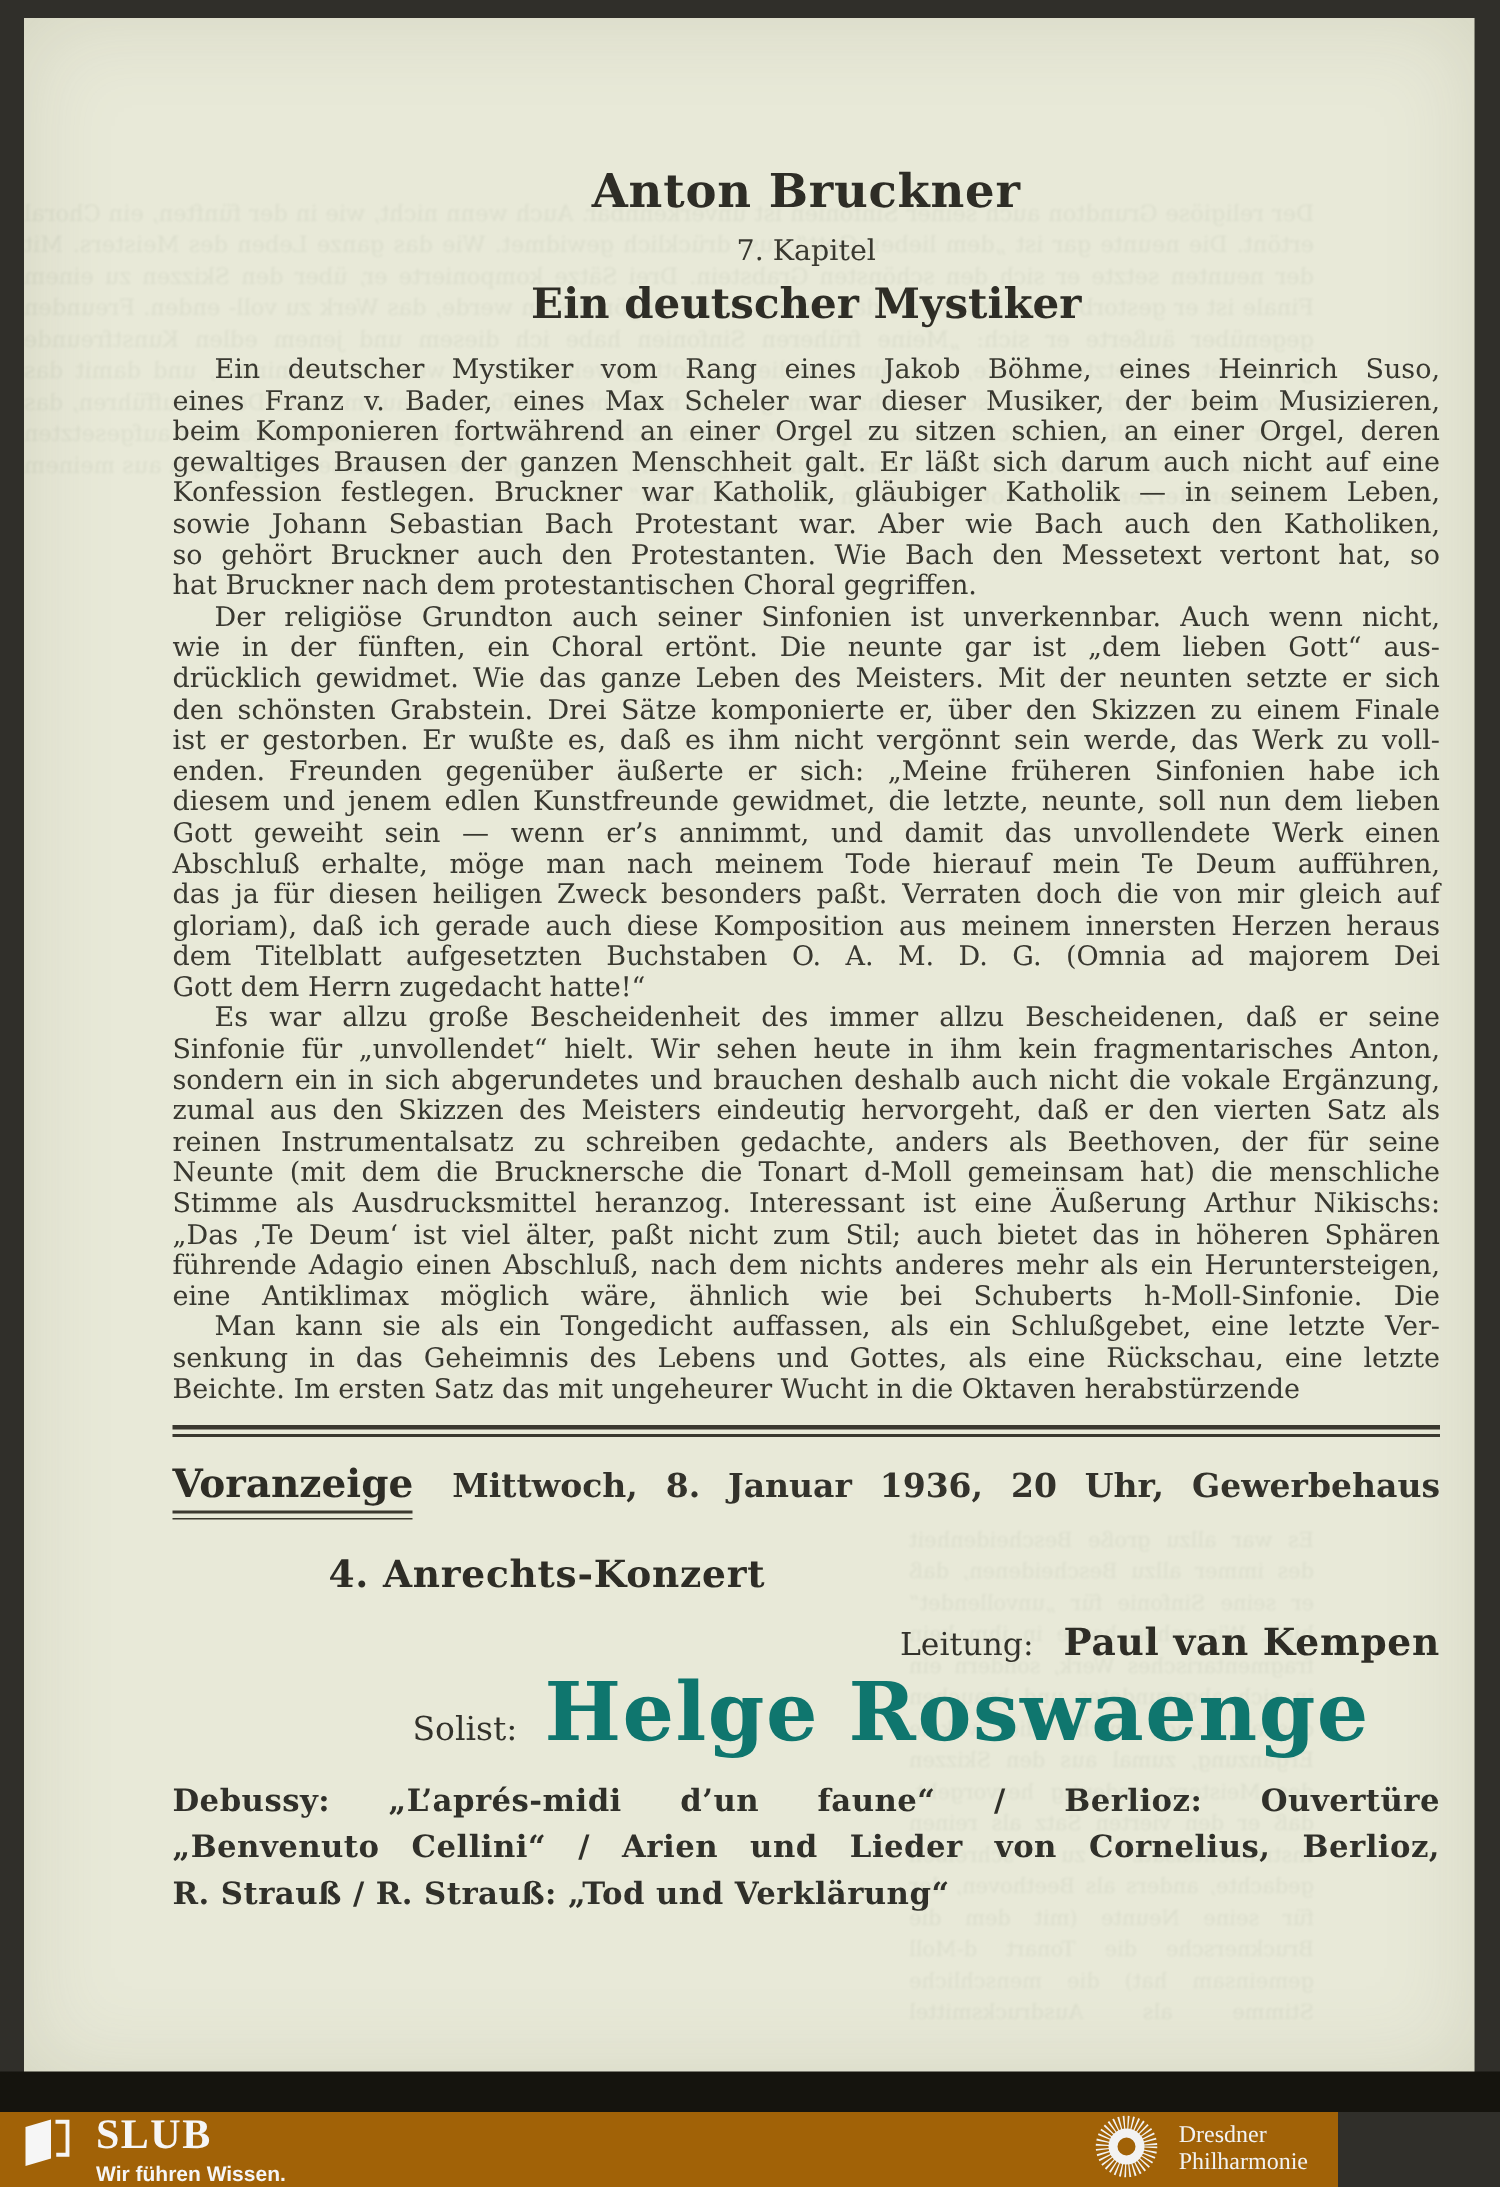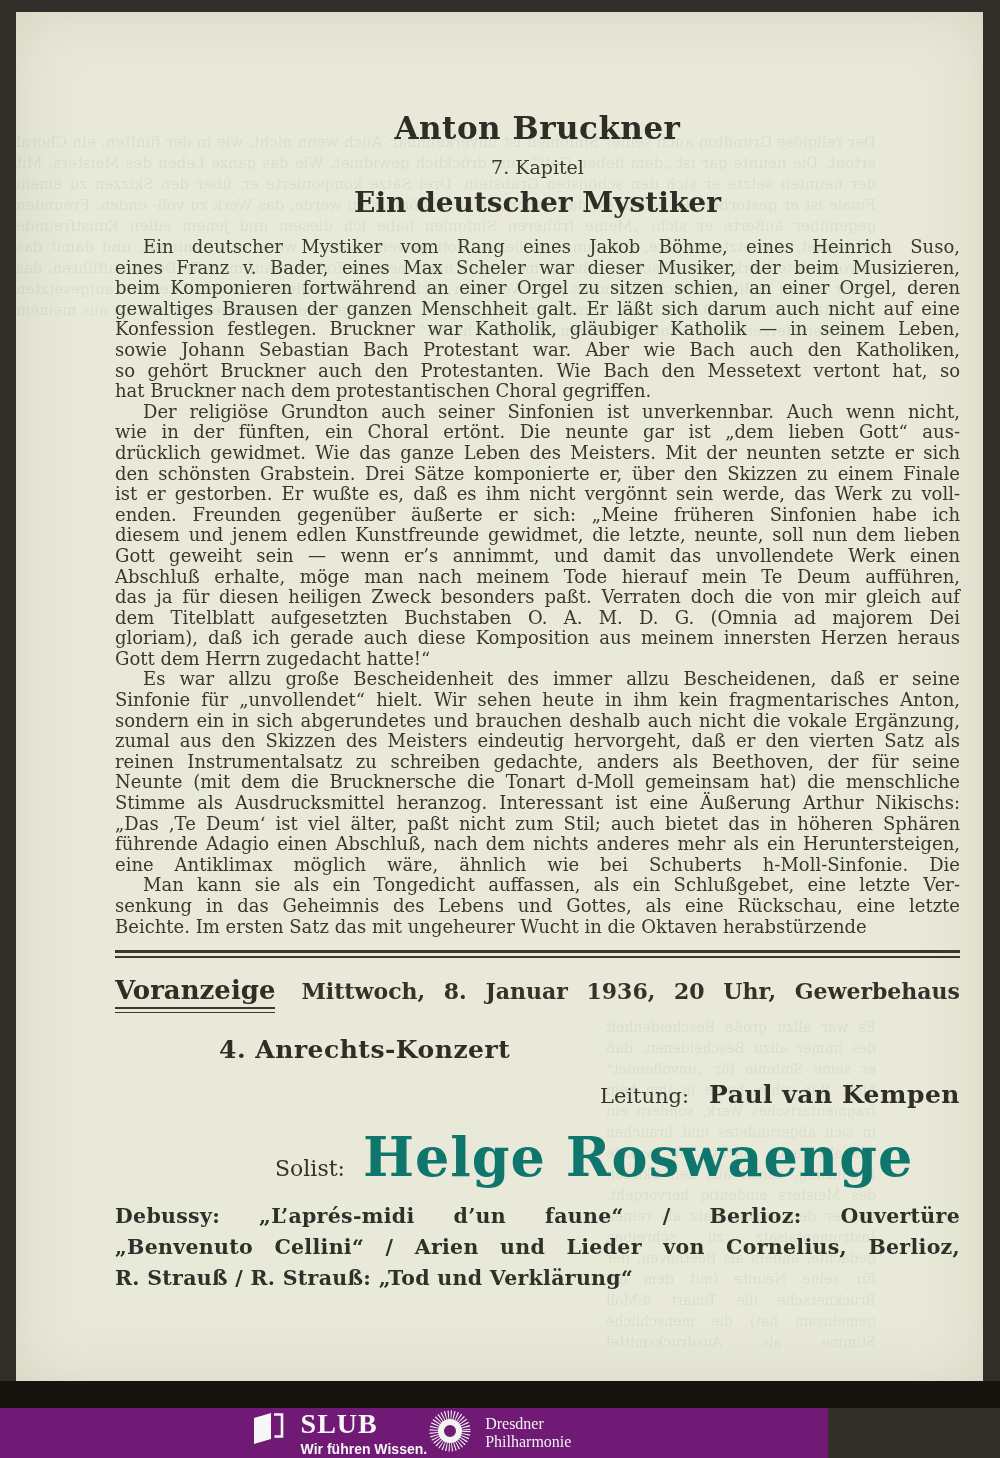--- a/index.html
+++ b/index.html
@@ -25,27 +25,27 @@
   .rule-double{margin-top:13px;width:845px;height:3px;border-top:3px solid #3a382f;border-bottom:2px solid #3a382f;}
   .announce-head{margin-top:17px;display:flex;align-items:baseline;gap:26px;width:845px;}
   .vz{font-size:26px;font-weight:bold;color:#2e2d26;position:relative;padding-bottom:4px;}
   .vz::after{content:'';position:absolute;left:0;right:0;bottom:-4px;height:3px;
              border-top:2.5px solid #3a382f;border-bottom:1.5px solid #3a382f;}
   .date{flex:1;font-size:22px;font-weight:bold;text-align:justify;text-align-last:justify;color:#33322b;}
   .concert-title{margin-top:26px;margin-left:104px;font-size:25px;font-weight:bold;color:#2e2d26;letter-spacing:.5px;}
   .conductor-line{margin-top:16px;margin-left:160px;display:flex;align-items:baseline;gap:20px;justify-content:flex-end;}
   .role-label{font-size:21px;color:#33322b;}
   .conductor-name{font-size:25px;font-weight:bold;color:#2e2d26;letter-spacing:.5px;}
-  .soloist-line{margin-top:16px;margin-left:160px;display:flex;align-items:baseline;gap:18px;}
+  .soloist-line{margin-top:0;margin-left:160px;display:flex;align-items:baseline;gap:18px;}
   .soloist-label{font-size:22px;color:#33322b;}
   .soloist-name{font-size:54px;font-weight:bold;color:#0f766e;letter-spacing:1px;}
   .program{margin-top:12px;width:845px;}
   .prog .line{font-size:20.5px;line-height:31px;font-weight:bold;letter-spacing:.3px;color:#30302a;}
-  .footer-bar{position:absolute;left:0;bottom:0;width:828px;height:50px;background:#701a75;
-              display:flex;align-items:center;justify-content:center;padding:0 14px;box-sizing:border-box;}
+  .footer-bar{position:absolute;left:0;bottom:0;width:892px;height:50px;background:#a16207;
+              display:flex;align-items:center;justify-content:space-between;padding:0 14px;box-sizing:border-box;}
   .slub-block{display:flex;align-items:flex-start;gap:16px;color:#f6f6f6;}
   .slub-texts{display:flex;flex-direction:column;line-height:1;}
   .slub-name{font-family:"Liberation Serif",serif;font-weight:bold;font-size:28px;letter-spacing:1px;}
   .slub-tagline{font-family:"Liberation Sans",sans-serif;font-weight:bold;font-size:14px;margin-top:4px;}
   .phil-block{display:flex;align-items:center;gap:12px;color:#f2f2f2;padding-right:6px;}
   .phil-texts{font-family:"Liberation Serif",serif;font-size:16px;line-height:18px;}
 </style>
 </head>
 <body>
 
@@ -75,22 +75,22 @@
           <div class="line first">Der religiöse Grundton auch seiner Sinfonien ist unverkennbar. Auch wenn nicht,</div>
           <div class="line">wie in der fünften, ein Choral ertönt. Die neunte gar ist „dem lieben Gott“ aus-</div>
           <div class="line">drücklich gewidmet. Wie das ganze Leben des Meisters. Mit der neunten setzte er sich</div>
           <div class="line">den schönsten Grabstein. Drei Sätze komponierte er, über den Skizzen zu einem Finale</div>
           <div class="line">ist er gestorben. Er wußte es, daß es ihm nicht vergönnt sein werde, das Werk zu voll-</div>
           <div class="line">enden. Freunden gegenüber äußerte er sich: „Meine früheren Sinfonien habe ich</div>
           <div class="line">diesem und jenem edlen Kunstfreunde gewidmet, die letzte, neunte, soll nun dem lieben</div>
           <div class="line">Gott geweiht sein — wenn er’s annimmt, und damit das unvollendete Werk einen</div>
           <div class="line">Abschluß erhalte, möge man nach meinem Tode hierauf mein Te Deum aufführen,</div>
           <div class="line">das ja für diesen heiligen Zweck besonders paßt. Verraten doch die von mir gleich auf</div>
+          <div class="line">gloriam), daß ich gerade auch diese Komposition aus meinem innersten Herzen heraus</div>
           <div class="line">dem Titelblatt aufgesetzten Buchstaben O. A. M. D. G. (Omnia ad majorem Dei</div>
-          <div class="line">gloriam), daß ich gerade auch diese Komposition aus meinem innersten Herzen heraus</div>
           <div class="line last">Gott dem Herrn zugedacht hatte!“</div>
         </div>
         <div class="para">
           <div class="line first">Es war allzu große Bescheidenheit des immer allzu Bescheidenen, daß er seine</div>
           <div class="line">Sinfonie für „unvollendet“ hielt. Wir sehen heute in ihm kein fragmentarisches Anton,</div>
           <div class="line">sondern ein in sich abgerundetes und brauchen deshalb auch nicht die vokale Ergänzung,</div>
           <div class="line">zumal aus den Skizzen des Meisters eindeutig hervorgeht, daß er den vierten Satz als</div>
           <div class="line">reinen Instrumentalsatz zu schreiben gedachte, anders als Beethoven, der für seine</div>
           <div class="line">Neunte (mit dem die Brucknersche die Tonart d-Moll gemeinsam hat) die menschliche</div>
           <div class="line">Stimme als Ausdrucksmittel heranzog. Interessant ist eine Äußerung Arthur Nikischs:</div>

